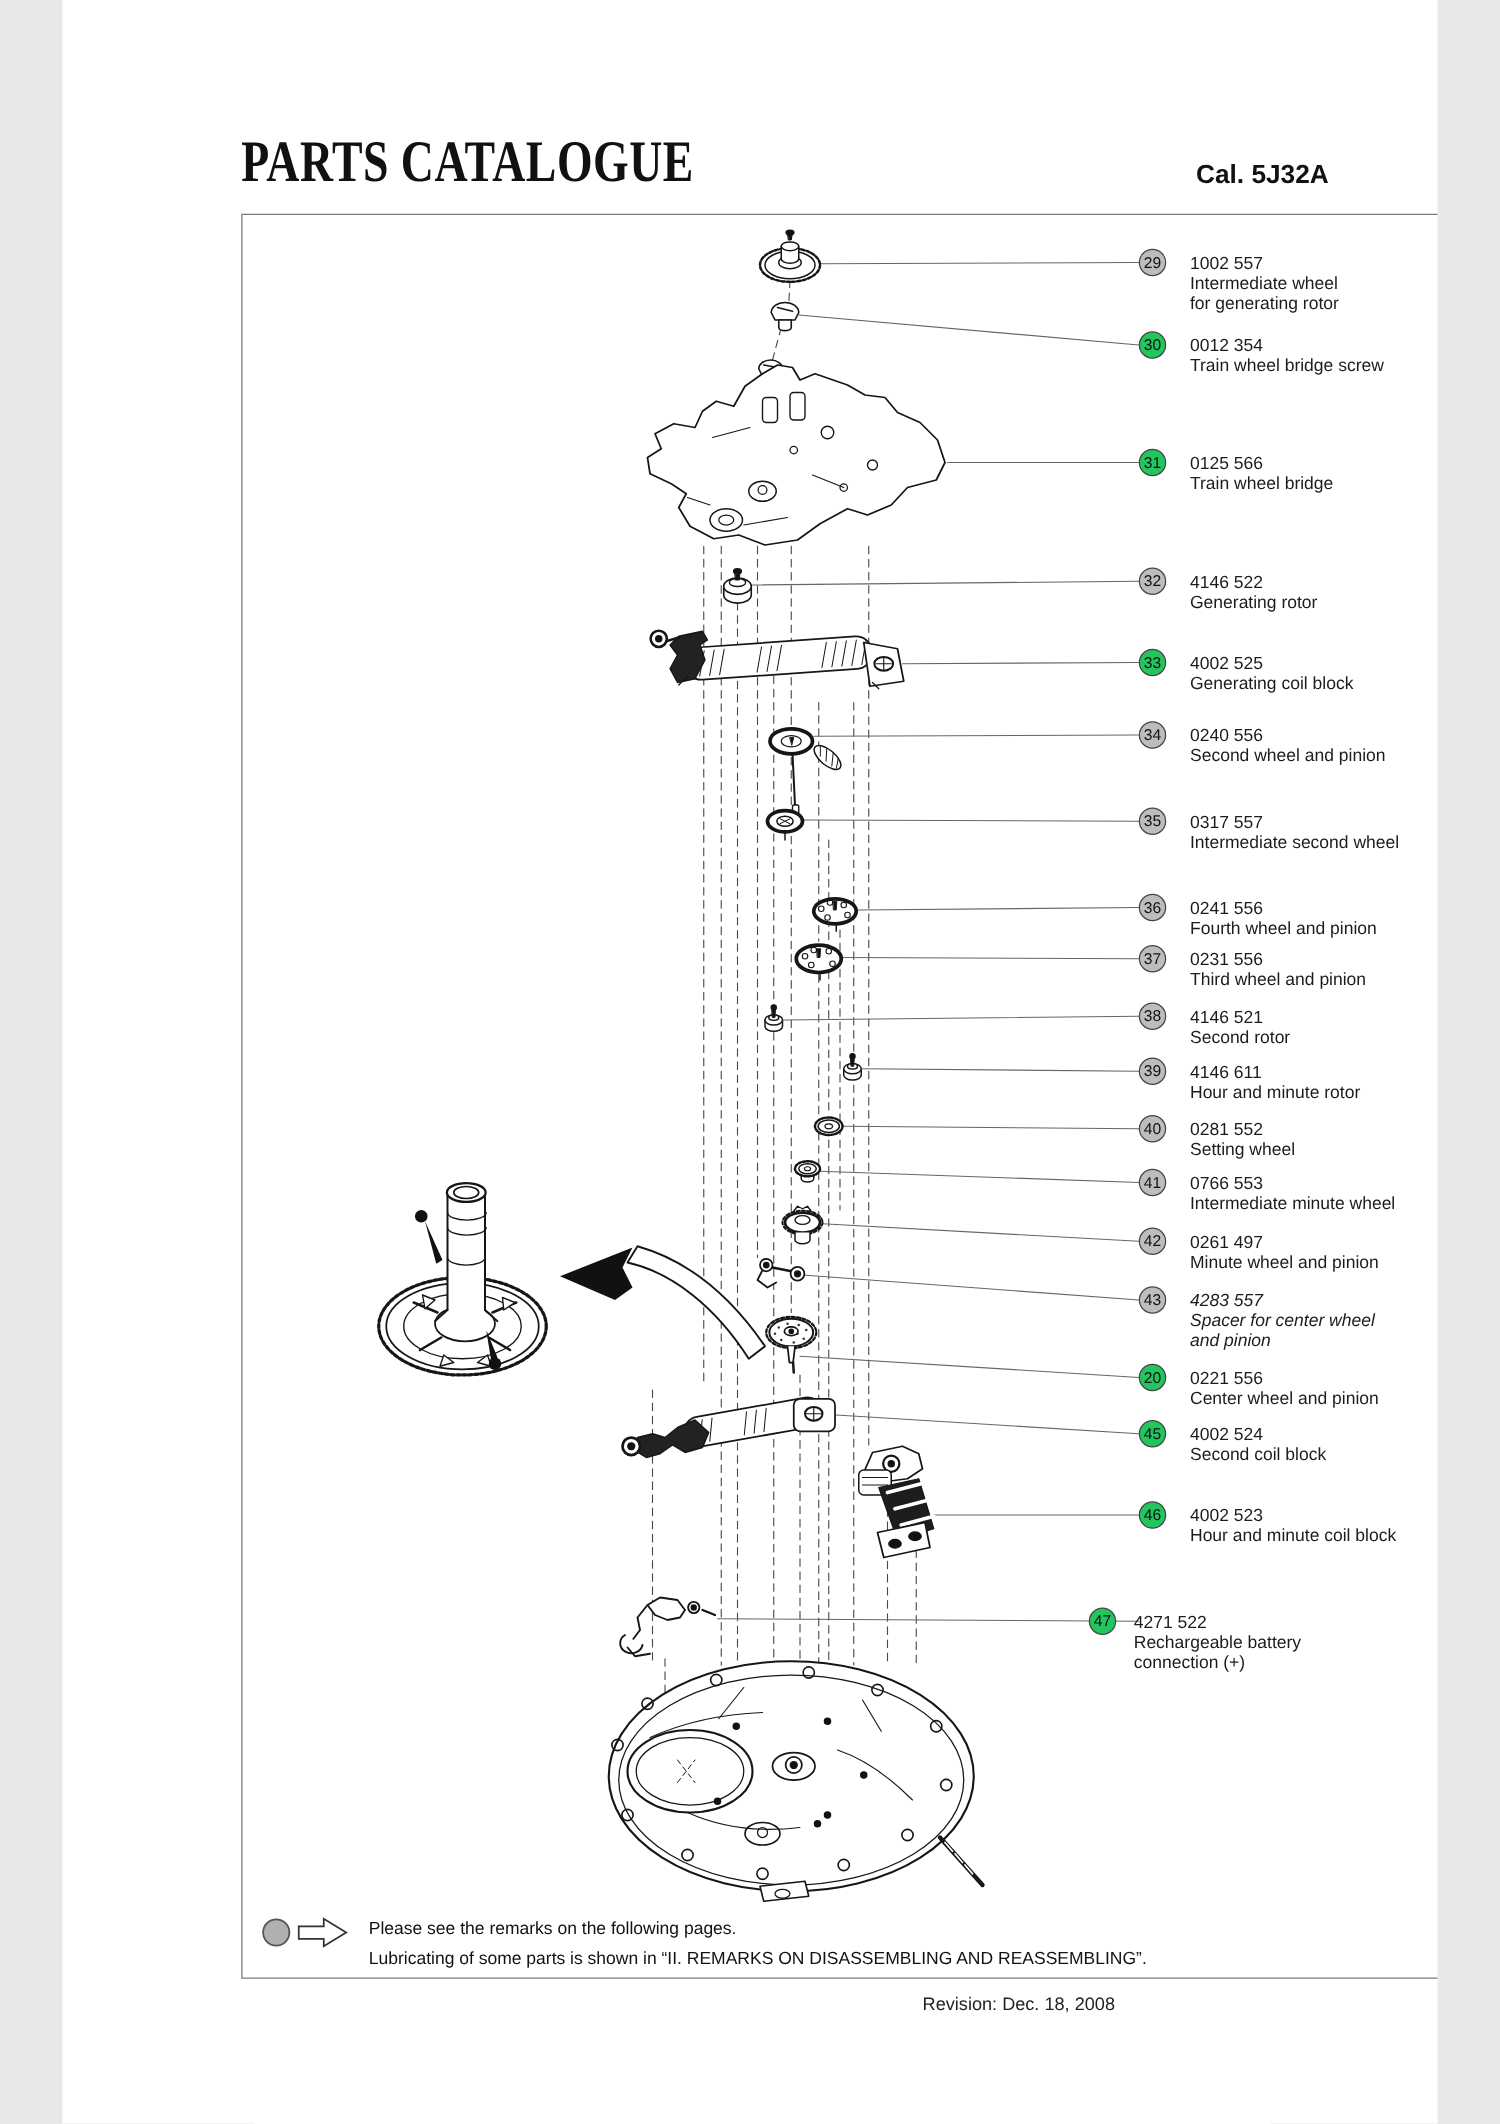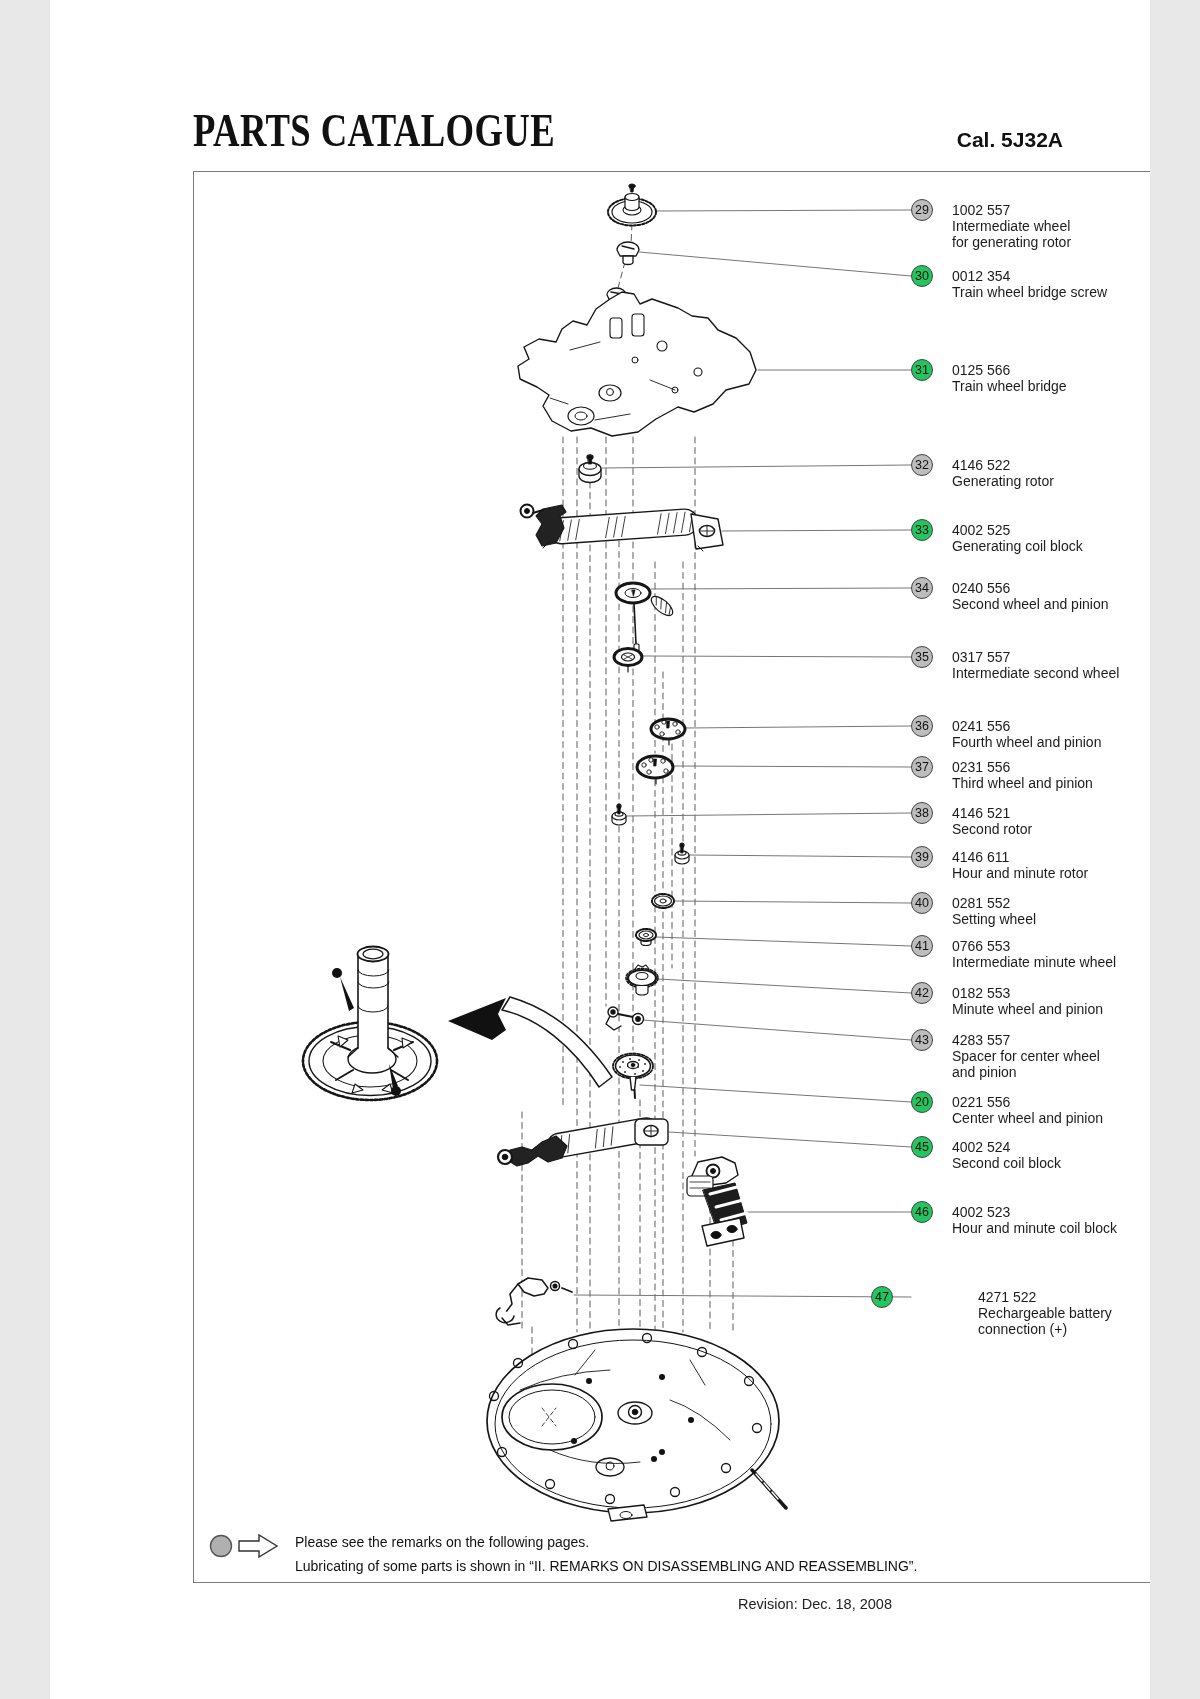--- a/index.html
+++ b/index.html
@@ -431,46 +431,46 @@
         <div>0281 552</div>
         <div>Setting wheel</div>
       </div>
       <div class="co-circle shaded" style="left: 861px; top: 935px;">41</div>
       <div class="co-text" style="left: 902px; top: 938px;">
         <div>0766 553</div>
         <div>Intermediate minute wheel</div>
       </div>
       <div class="co-circle shaded" style="left: 861px; top: 982px;">42</div>
       <div class="co-text" style="left: 902px; top: 985px;">
-        <div>0182 553</div>
+        <div>0261 497</div>
         <div>Minute wheel and pinion</div>
       </div>
       <div class="co-circle shaded" style="left: 861px; top: 1029px;">43</div>
-      <div class="co-text" style="left: 902px; top: 1032px;">
+      <div class="co-text" style="left: 902px; top: 1032px; font-style: italic;">
         <div>4283 557</div>
         <div>Spacer for center wheel</div>
         <div>and pinion</div>
       </div>
       <div class="co-circle" style="left: 861px; top: 1091px;">20</div>
       <div class="co-text" style="left: 902px; top: 1094px;">
         <div>0221 556</div>
         <div>Center wheel and pinion</div>
       </div>
       <div class="co-circle" style="left: 861px; top: 1136px;">45</div>
       <div class="co-text" style="left: 902px; top: 1139px;">
         <div>4002 524</div>
         <div>Second coil block</div>
       </div>
       <div class="co-circle" style="left: 861px; top: 1201px;">46</div>
       <div class="co-text" style="left: 902px; top: 1204px;">
         <div>4002 523</div>
         <div>Hour and minute coil block</div>
       </div>
       <div class="co-circle" style="left: 821px; top: 1286px;">47</div>
-      <div class="co-text" style="left: 928px; top: 1289px;">
+      <div class="co-text" style="left: 857px; top: 1289px;">
         <div>4271 522</div>
         <div>Rechargeable battery</div>
         <div>connection (+)</div>
       </div>
     </div>
 
   <div class="note">
     <svg class="note-icons" width="80" height="30" viewBox="0 0 80 30">
       <circle cx="12" cy="14" r="10.5" fill="#b0b0b0" stroke="#555" stroke-width="1.4"></circle>
       <path d="M30,9 h20 v-6 l18,11 -18,11 v-6 h-20 z" fill="#fff" stroke="#333" stroke-width="1.4"></path>

